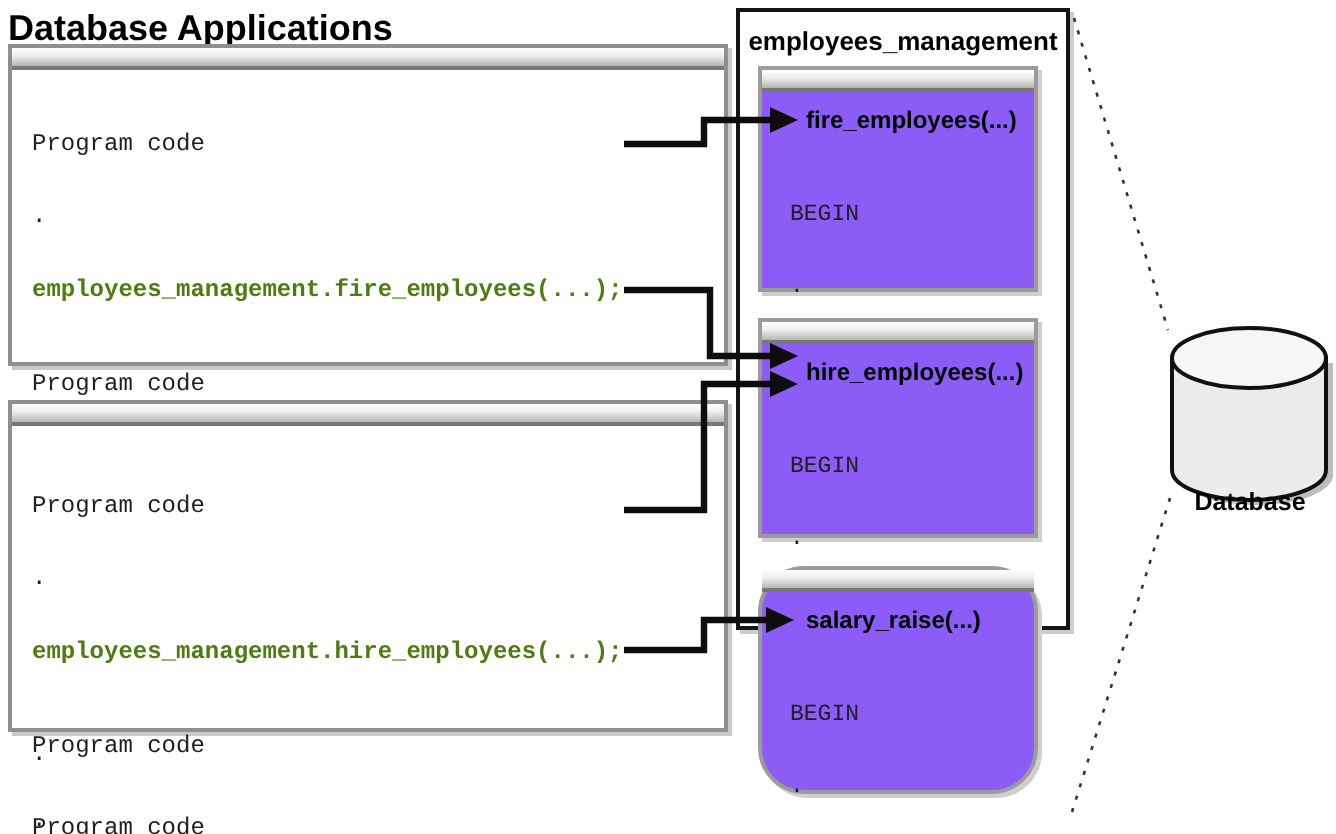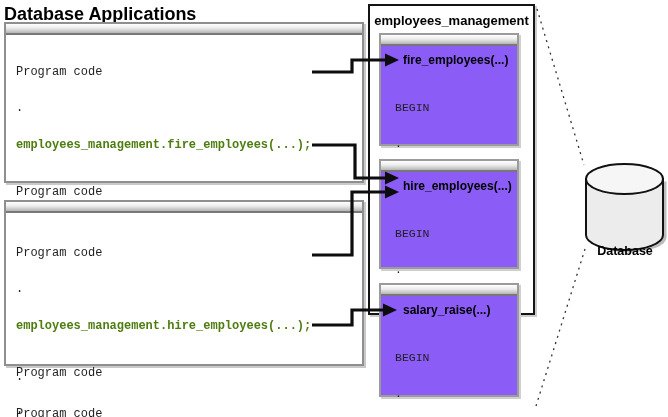--- a/index.html
+++ b/index.html
@@ -42,21 +42,21 @@
   .package-title {
     margin-top:7px; text-align:center;
     font-size:13px; font-weight:bold; color:#000;
   }
   .proc-box {
     position:absolute; left:9px; width:140px;
     background:#8b5cf6; border:2px solid #9b9b9b; box-shadow:2px 2px 0 #cfcfcf;
   }
   .proc-box.fire   { top:27px;  height:113px; }
   .proc-box.hire   { top:153px; height:110px; }
-  .proc-box.salary { top:277px; height:114px; }
+  .proc-box.salary { top:277px; height:114px;border-radius:23px; }
   .proc-title {
     margin:7px 0 0 22px; font-size:12px; font-weight:bold; color:#000;
     white-space:nowrap;
   }
   .proc-body {
     margin:10px 0 0 14px;
     font-family:"Liberation Mono","DejaVu Sans Mono",monospace;
     font-size:11.5px; line-height:12.3px; color:#1f1f1f; white-space:pre;
   }
   

